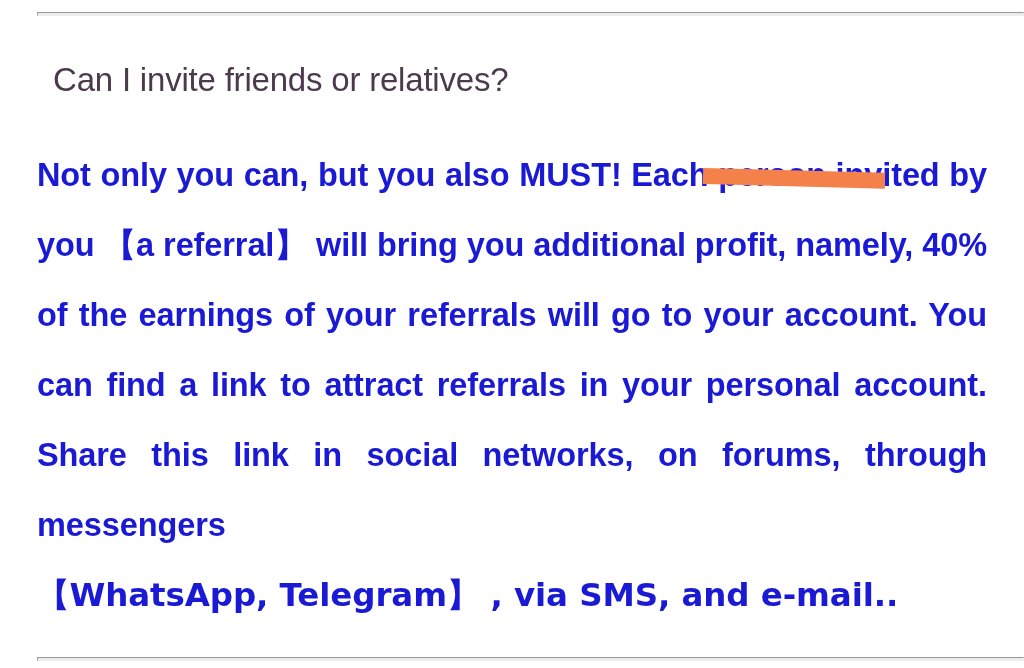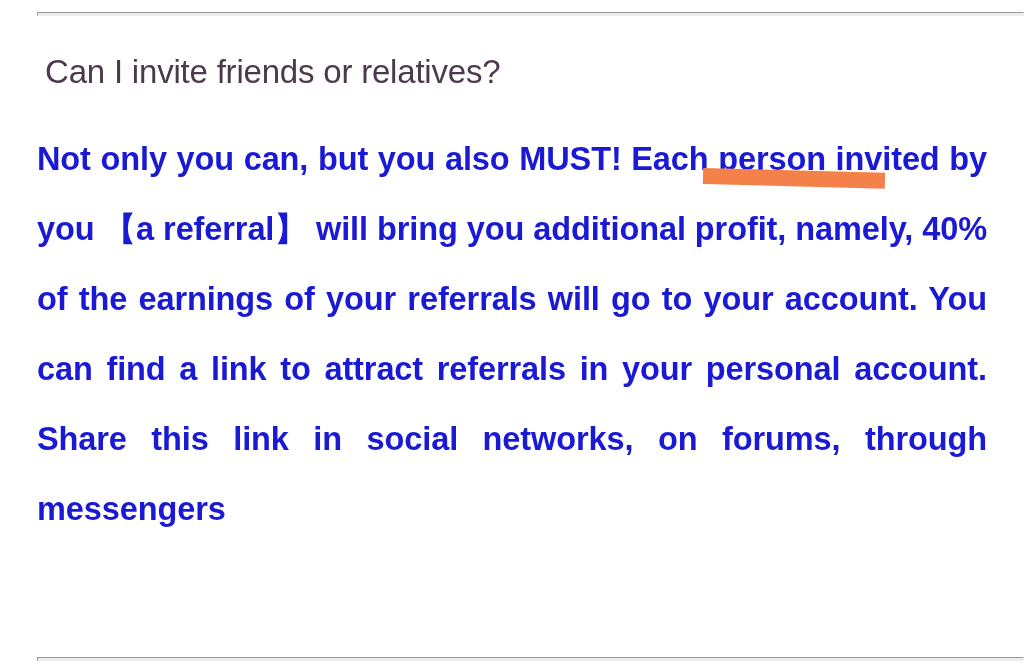--- a/index.html
+++ b/index.html
@@ -35,21 +35,21 @@
 
   
   .content {
     position: absolute;
     left: 37px;
     top: 44px;
     width: 950px;
   }
 
   .faq-question {
-    margin: 8px;
+    margin: 16px;
     font-family: "Liberation Sans", sans-serif;
     font-size: 33px;
     font-weight: 400;
     line-height: 40px;
     letter-spacing: -0.2px;
     color: #4b3a4c;
     white-space: nowrap;
   }
 
   .faq-answer {
@@ -104,20 +104,21 @@
 <div class="page">
 
   <hr class="divider top">
 
   <div class="content">
 
     <h2 class="faq-question">Can I invite friends or relatives?</h2>
 
     <div class="faq-answer">
       <span class="justify-block">Not only you can, but you also MUST! Each person invited by you 【a referral】 will bring you additional profit, namely, 40% of the earnings of your referrals will go to your account. You can find a link to attract referrals in your personal account. Share this link in social networks, on forums, through messengers</span>
+      <span class="last-line bracket">【WhatsApp, Telegram】 , via SMS, and e-mail..</span>
     </div>
 
   </div>
 
   <div class="highlight-stroke"></div>
 
   <hr class="divider bottom">
 
 </div>
 

